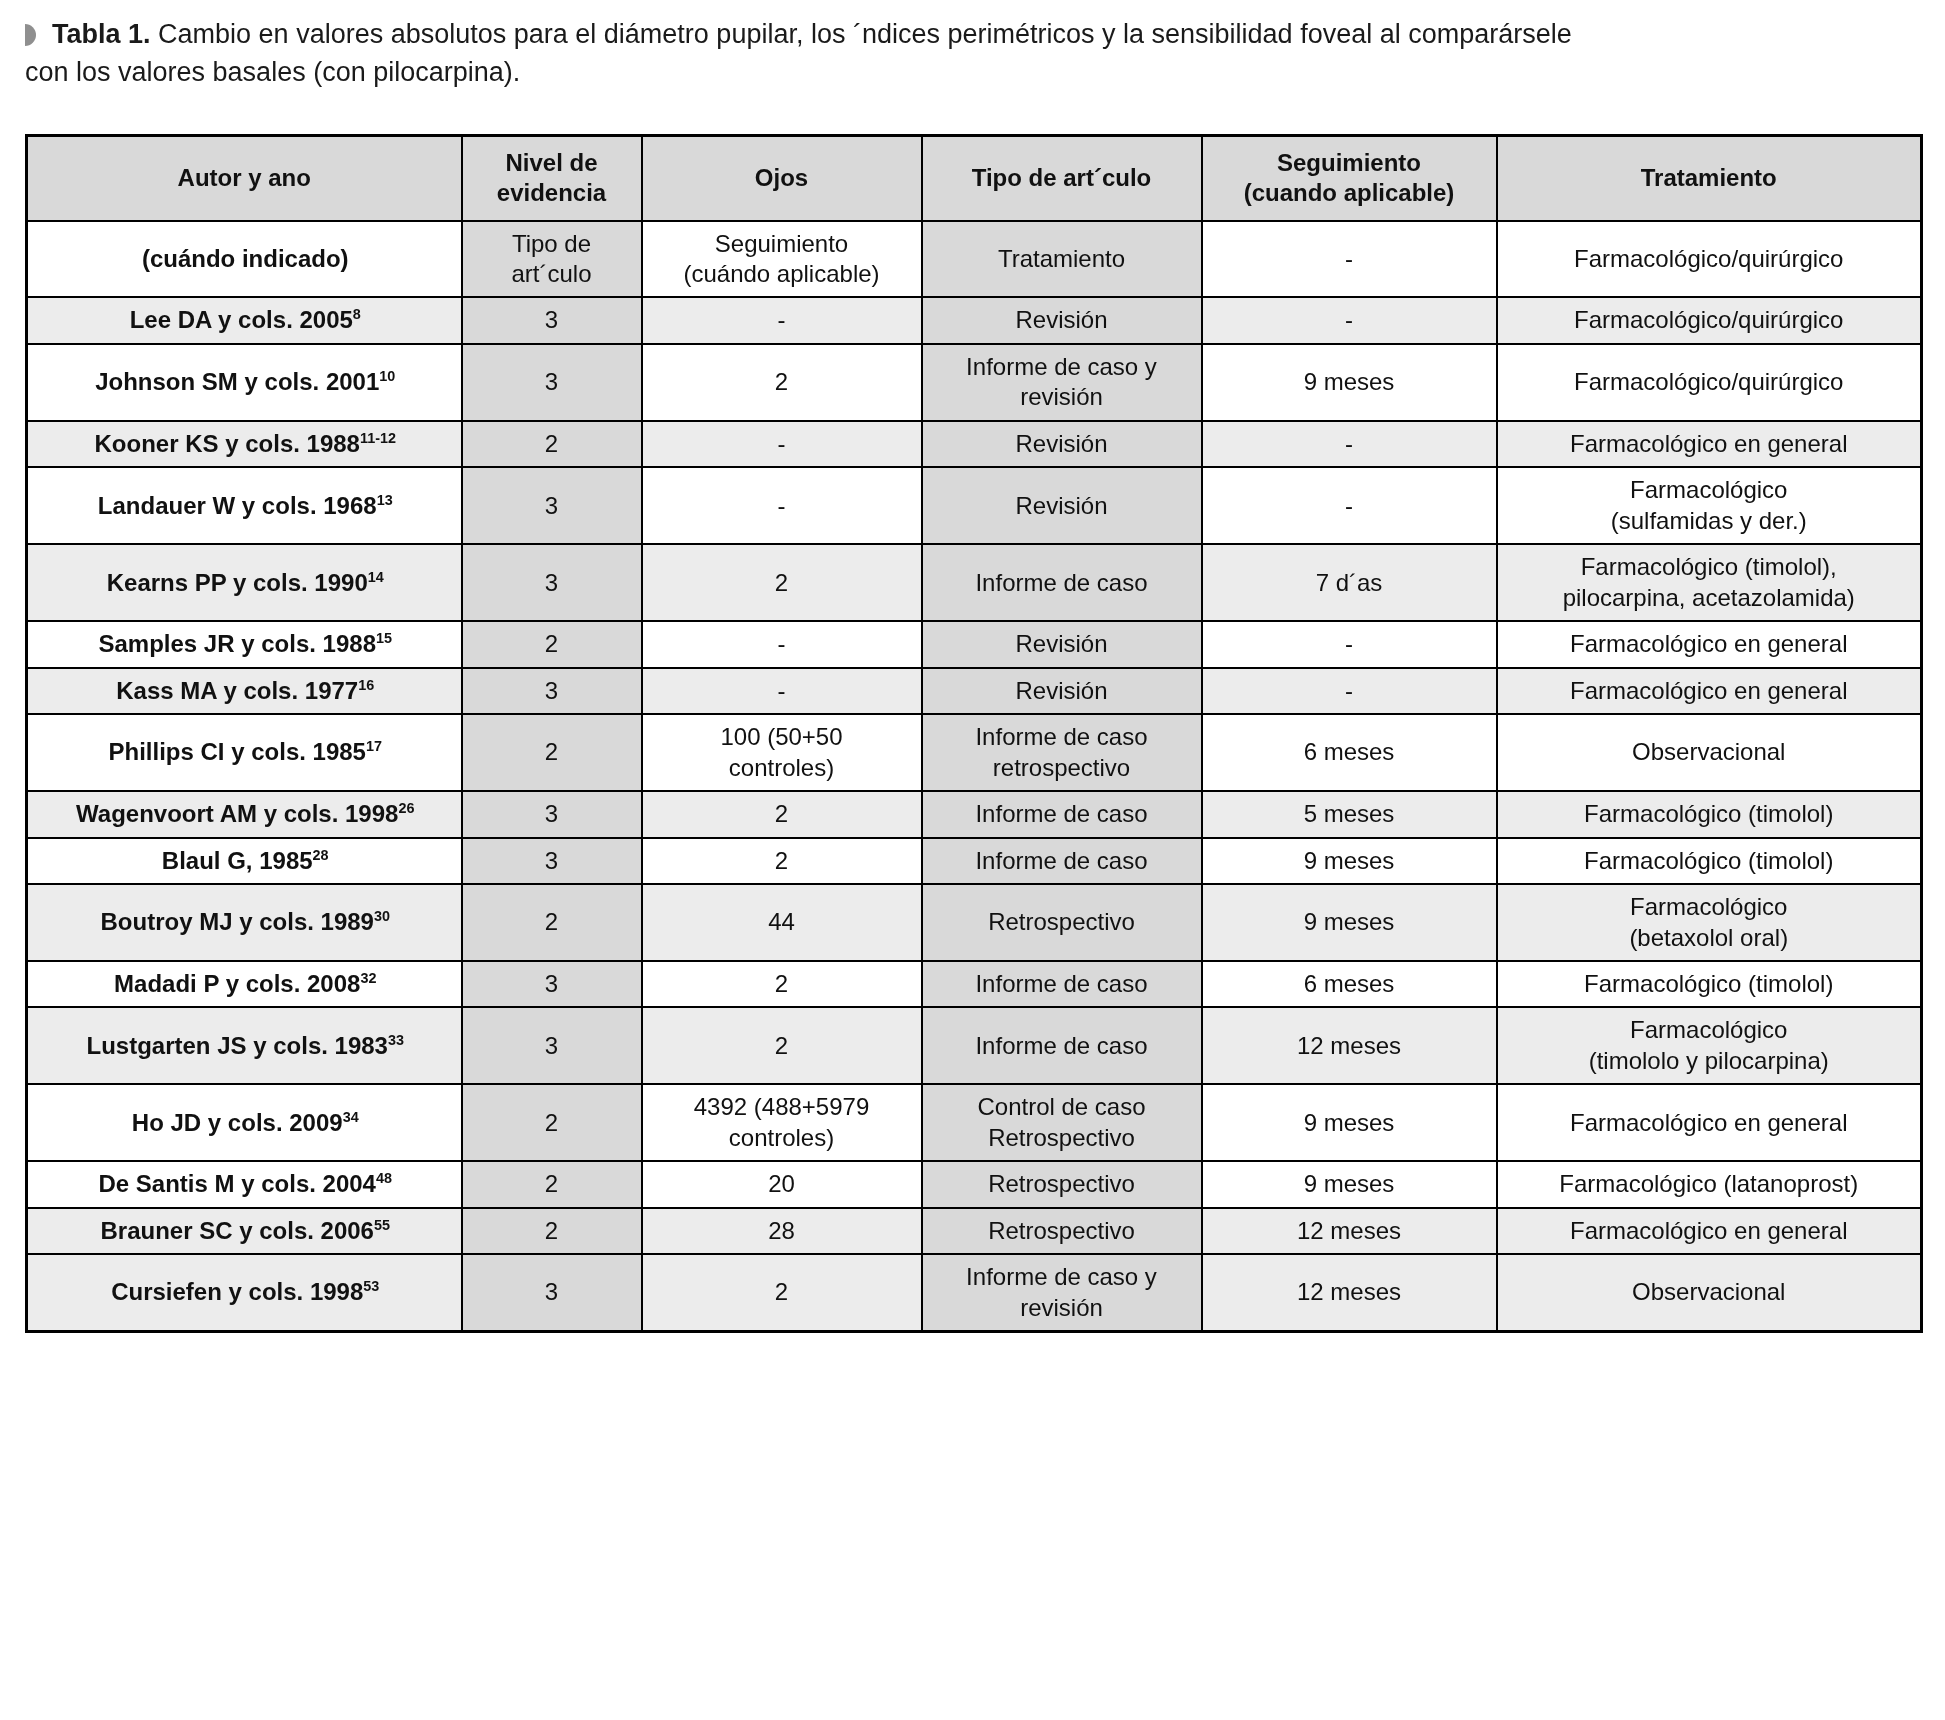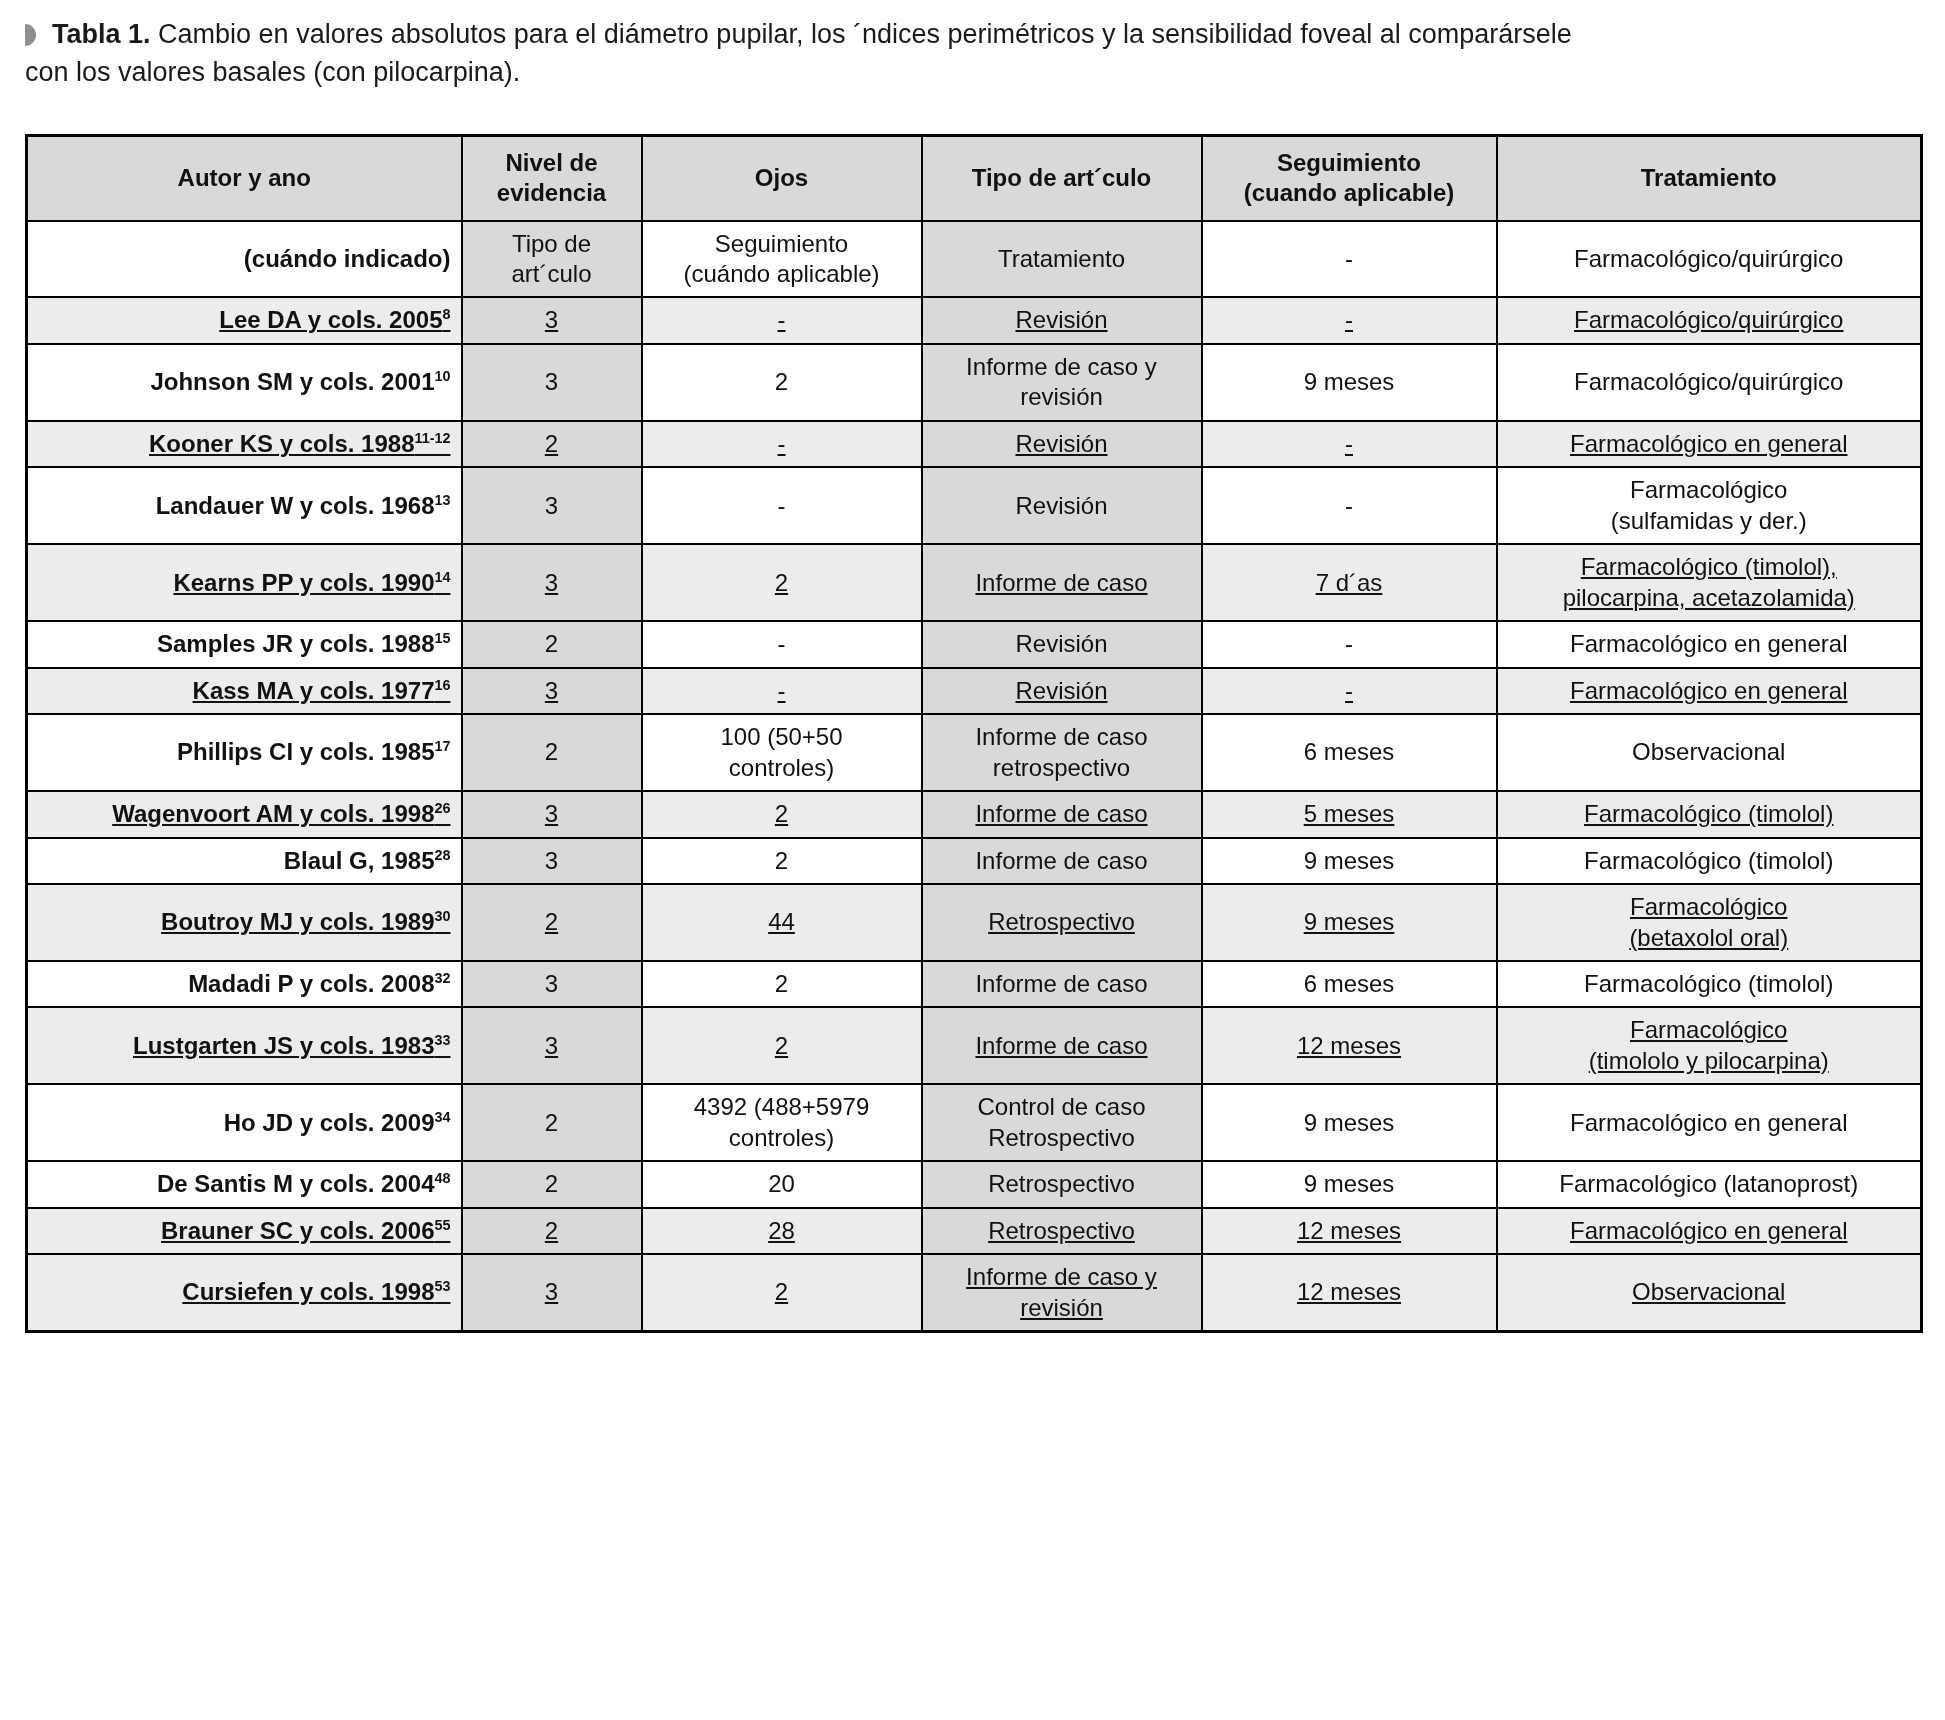--- a/index.html
+++ b/index.html
@@ -56,25 +56,25 @@
     background: var(--gray, #d9d9d9);
     font-weight: 700;
     text-align: center;
     padding: 11px 8px;
   }
   td {
     text-align: center;
     padding: 7px 10px;
   }
   td.c-author {
-    text-align: right;
+    text-align: center;
     font-weight: 700;
     padding-left: 12px;
   }
-  tr.stripe td { background: var(--stripe, #ececec); text-decoration: underline; }
+  tr.stripe td { background: var(--stripe, #ececec); }
   tbody td.tint { background: var(--gray, #d9d9d9); }
 
   sup {
     font-size: 0.6em;
     vertical-align: super;
     line-height: 0;
     font-weight: inherit;
   }
 </style>
 </head>

